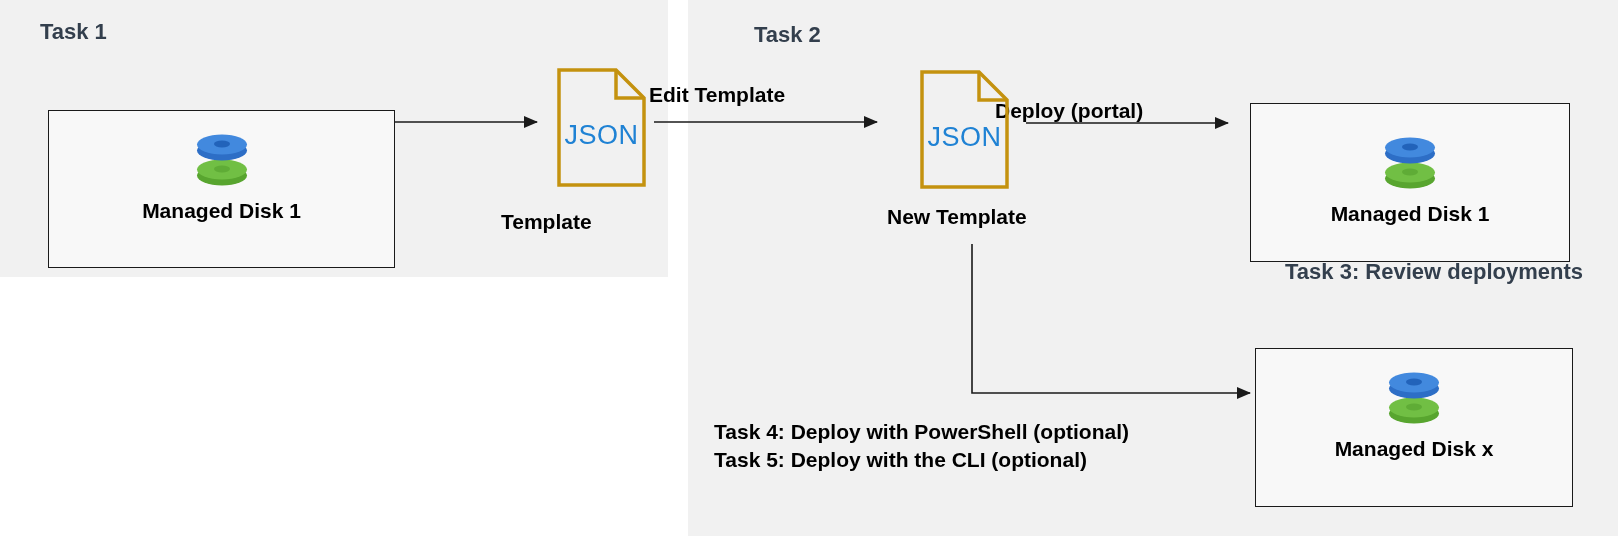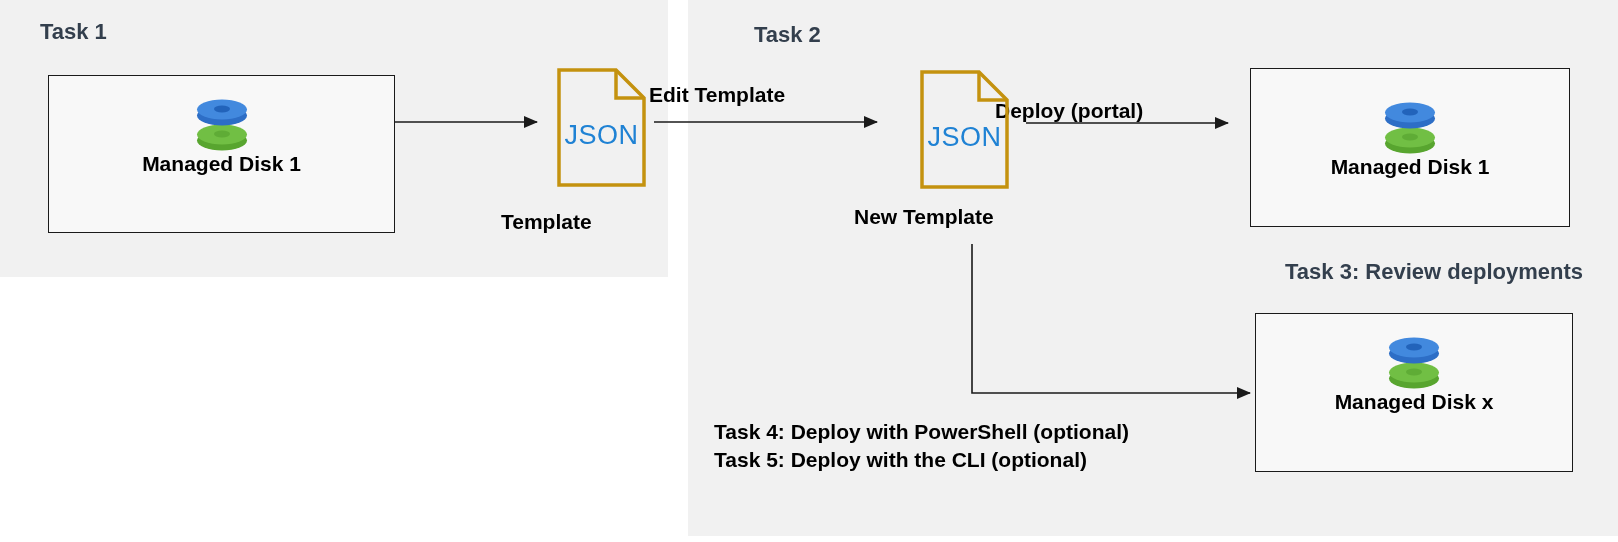--- a/index.html
+++ b/index.html
@@ -63,20 +63,22 @@
   }
   .label.centered { text-align: left; }
 
   .disk-box {
     position: absolute;
     border: 1.5px solid var(--box-border);
     background: var(--box-fill);
     display: flex;
     flex-direction: column;
     align-items: center;
+    gap: 12px;
+    margin-top: 35px;
   }
   .disk-box .box-label {
     font-size: 21px;
     font-weight: bold;
     color: var(--label-text);
     white-space: nowrap;
   }
   .disk-icon { display: block; }
   .disk-blue-top  { fill: var(--disk-blue); }
   .disk-blue-side { fill: var(--disk-blue-dark); }
@@ -147,21 +149,21 @@
   <div class="label centered" style="left:501px; top:210px; width:200px;">Template</div>
 
   <div class="label centered" style="left:649px; top:83px; width:250px;">Edit Template</div>
   <div class="label centered" style="left:995px; top:99px; width:250px;">Deploy (portal)</div>
 
   <svg class="json-file" style="left:920px; top:70px;" width="89" height="119" viewBox="0 0 89 119">
     <path class="page" d="M2 2 H59 L87 30 V117 H2 Z"></path>
     <path class="fold" d="M59 2 L59 30 L87 30"></path>
     <text class="json-text" x="44.5" y="76">JSON</text>
   </svg>
-  <div class="label centered" style="left:854px; top:205px; width:250px;">New Template</div>
+  <div class="label centered" style="left:887px; top:205px; width:250px;">New Template</div>
 
   <div class="disk-box" style="left:1250px; top:68px; width:320px; height:159px; padding-top:32px;">
     <svg class="disk-icon" width="52" height="54" viewBox="0 0 52 54">
       <ellipse class="disk-green-side" cx="26" cy="42.5" rx="25" ry="10"></ellipse>
       <ellipse class="disk-green-top" cx="26" cy="36.5" rx="25" ry="10"></ellipse>
       <ellipse class="disk-green-hole" cx="26" cy="36" rx="8" ry="3.4"></ellipse>
       <ellipse class="disk-blue-side" cx="26" cy="17.5" rx="25" ry="10"></ellipse>
       <ellipse class="disk-blue-top" cx="26" cy="11.5" rx="25" ry="10"></ellipse>
       <ellipse class="disk-blue-hole" cx="26" cy="11" rx="8" ry="3.4"></ellipse>
     </svg>

